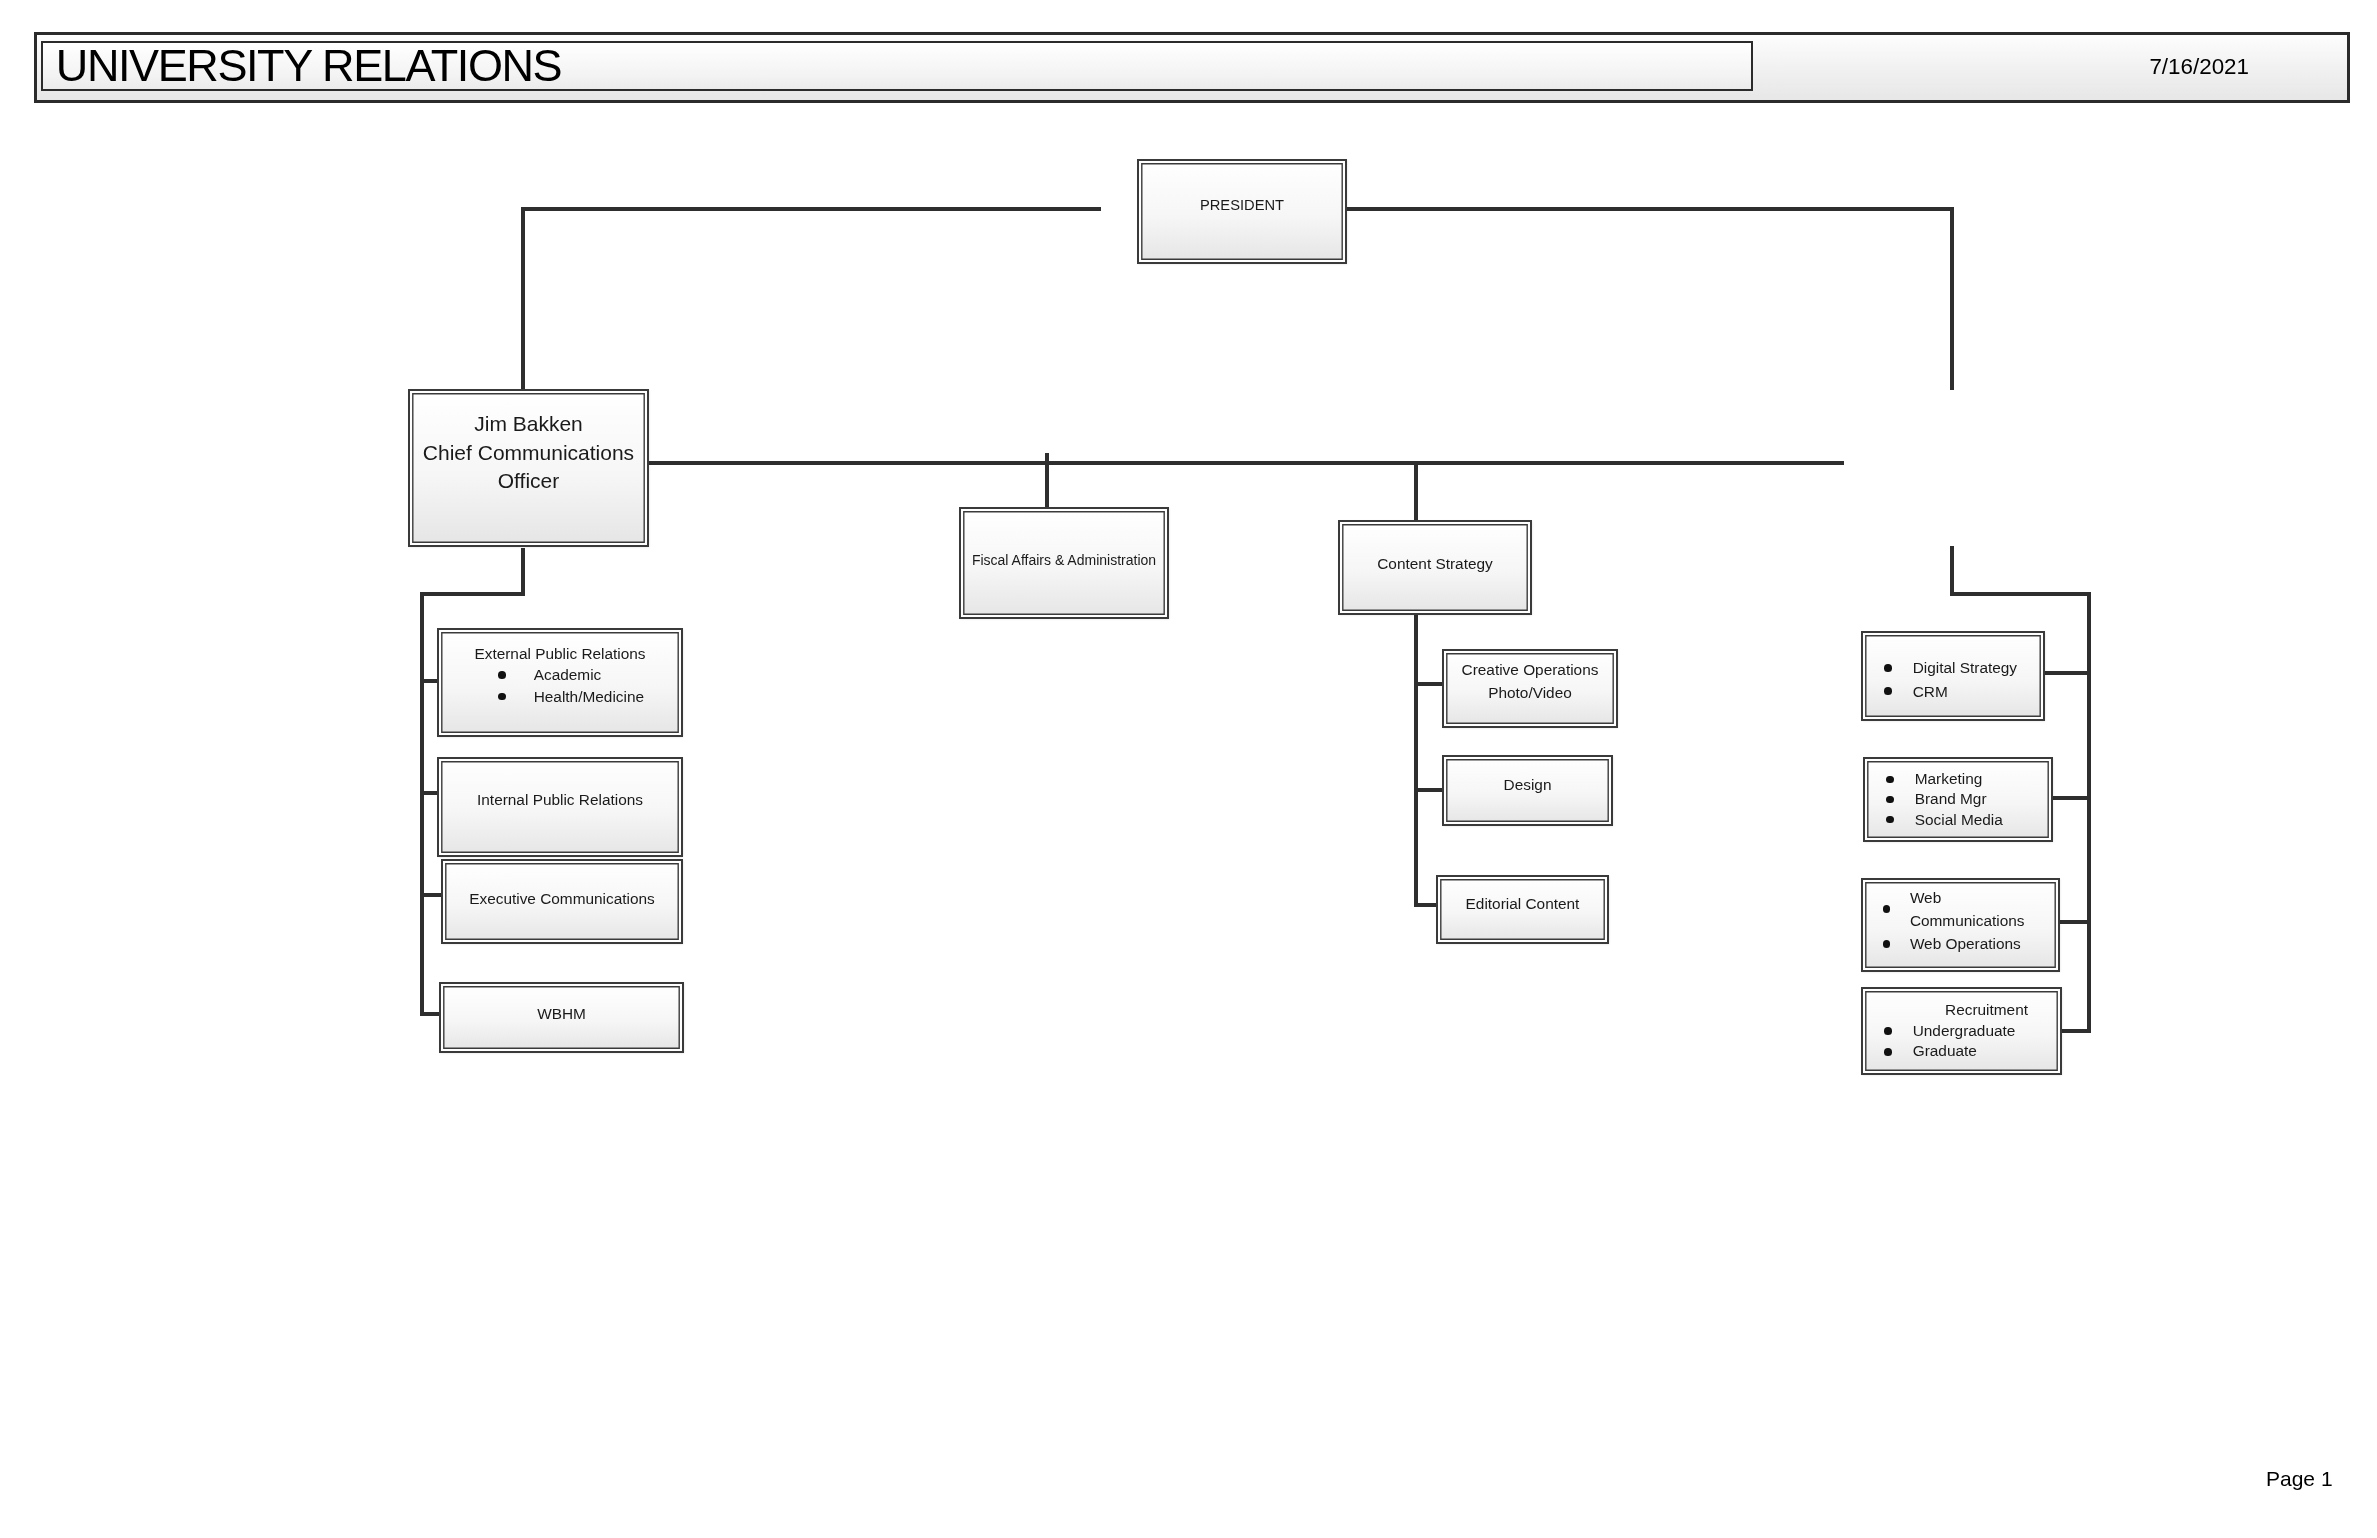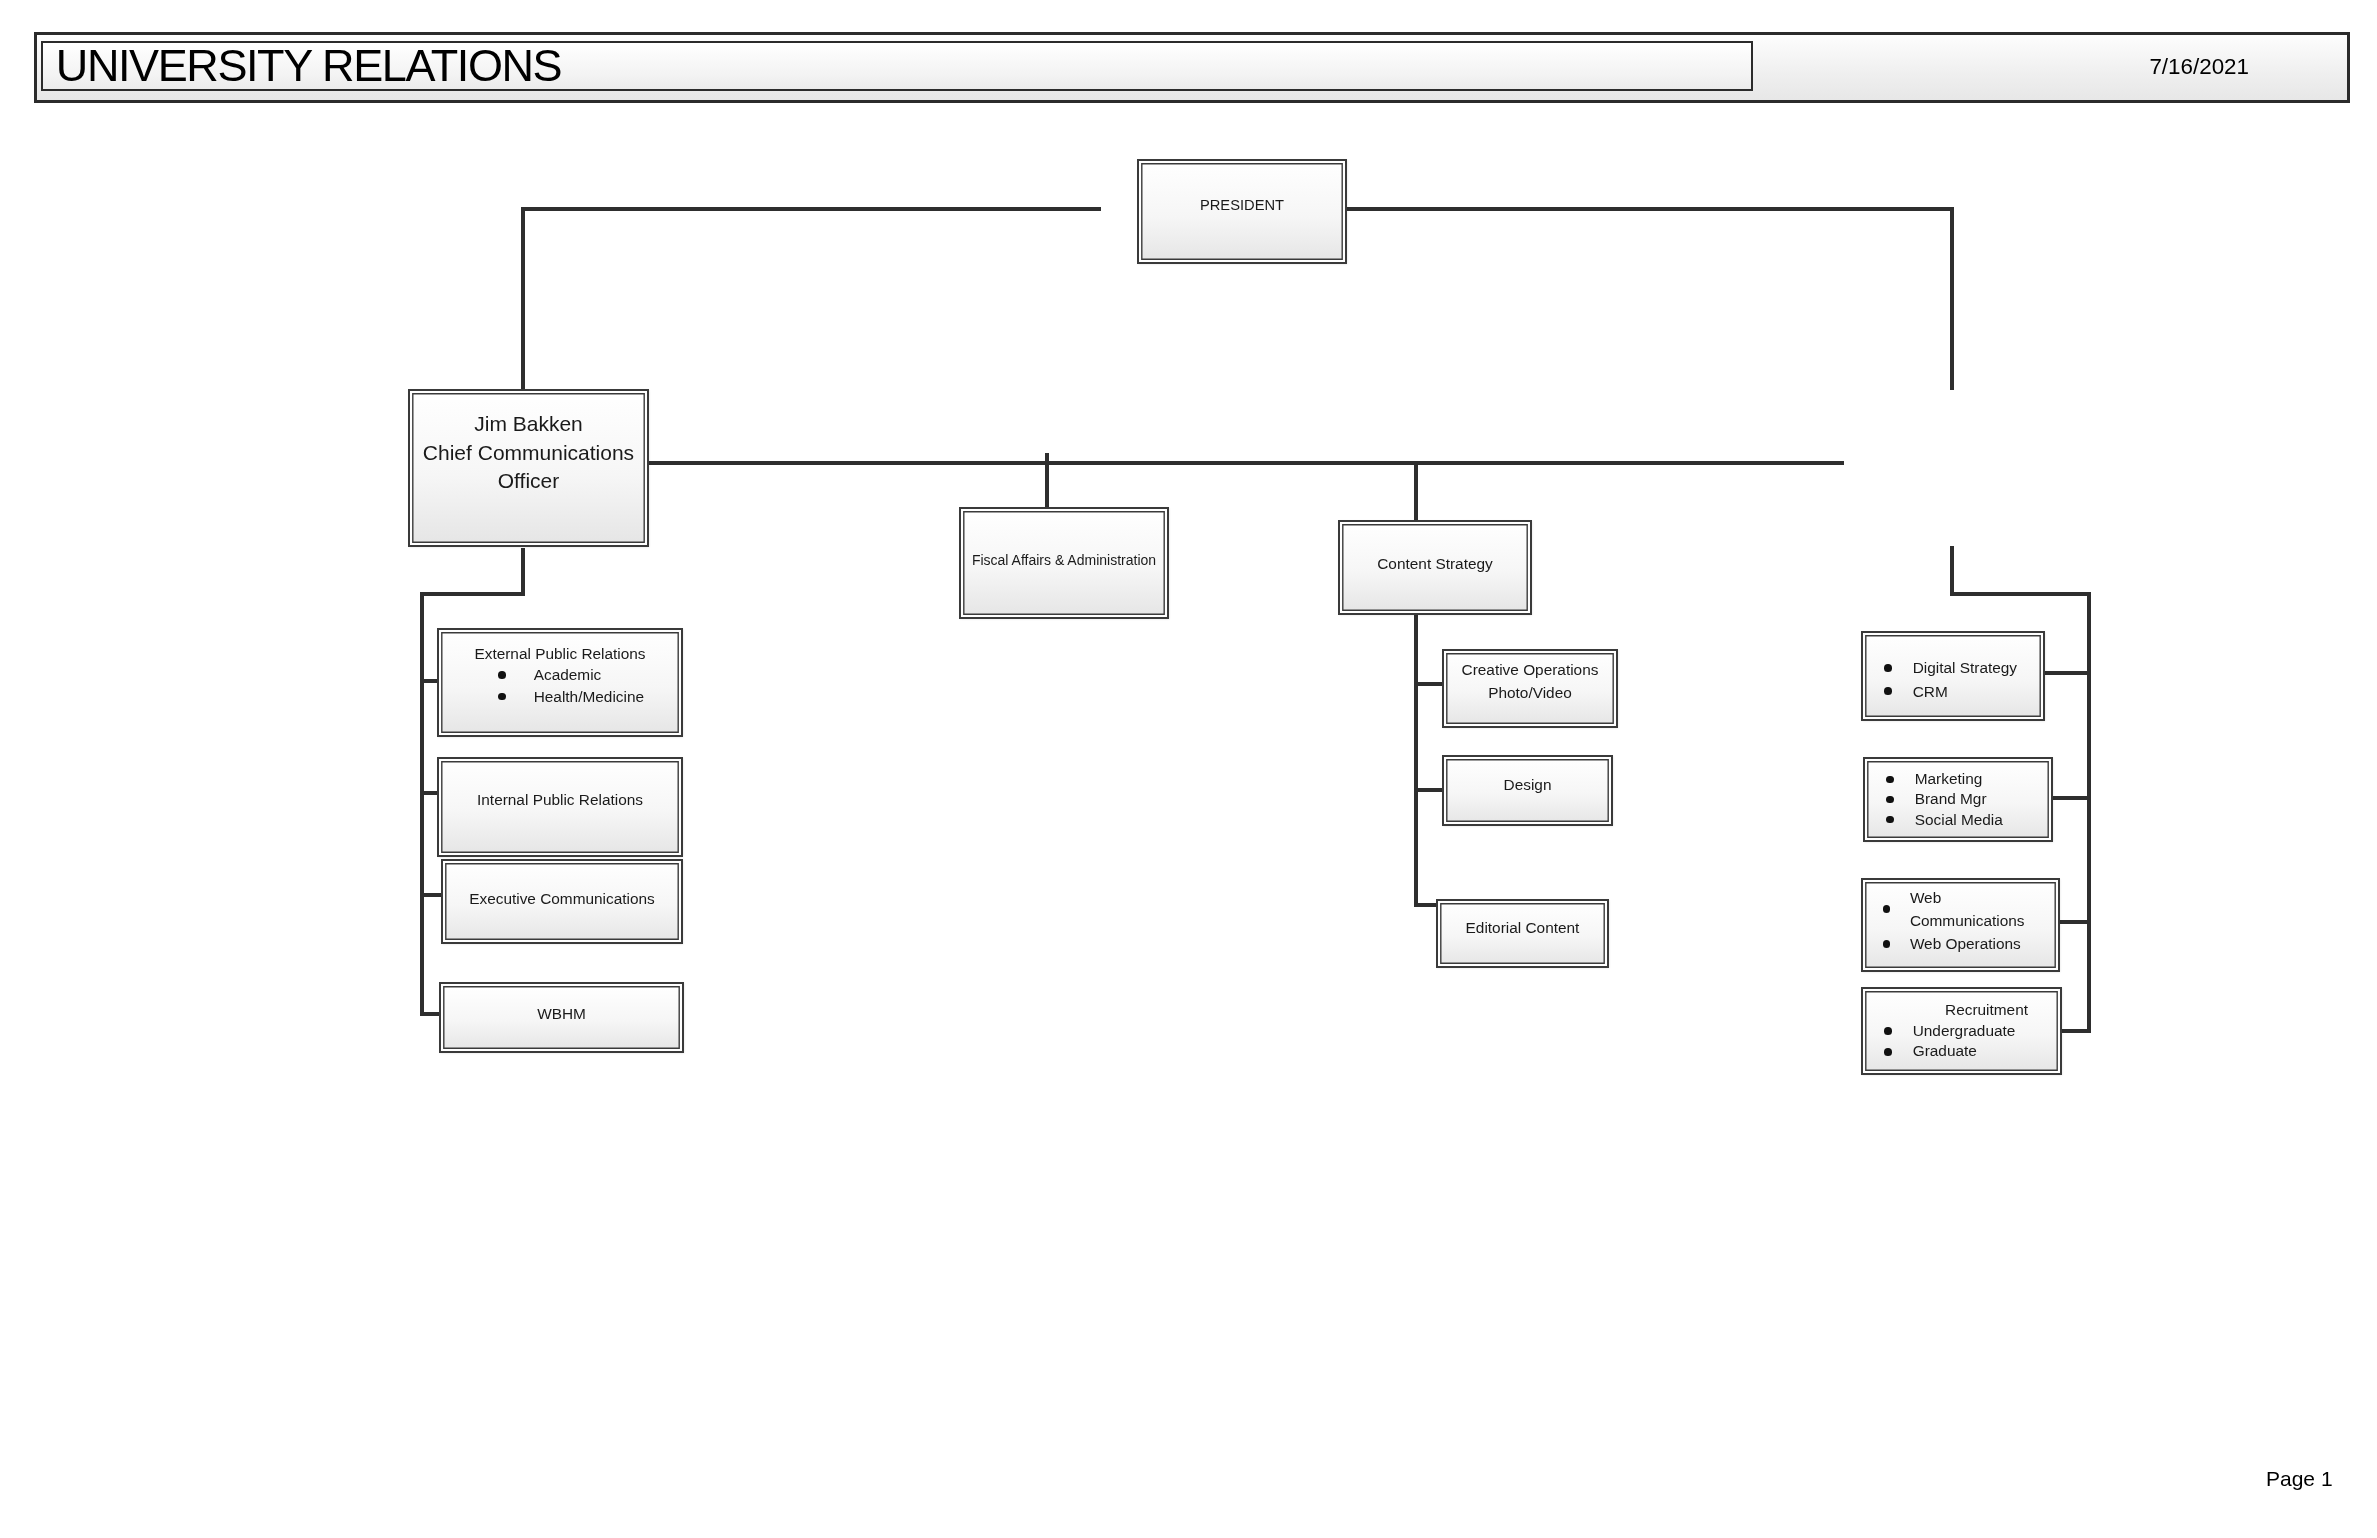--- a/index.html
+++ b/index.html
@@ -151,21 +151,21 @@
 
   <div class="node" style="left:1442px; top:649px; width:176px; height:79px; justify-content:flex-start; padding-top:8.4px; line-height:1.45;">
     <div>Creative Operations</div>
     <div>Photo/Video</div>
   </div>
 
   <div class="node" style="left:1442px; top:755px; width:171px; height:71px; padding-bottom:11.2px;">
     <div>Design</div>
   </div>
 
-  <div class="node" style="left:1436px; top:875px; width:173px; height:69px; padding-bottom:11.2px;margin-top:24px;">
+  <div class="node" style="left:1436px; top:875px; width:173px; height:69px; padding-bottom:11.2px;">
     <div>Editorial Content</div>
   </div>
 
   <div class="node bullets-box" style="left:1861px; top:631px; width:184px; height:90px; justify-content:center; padding-top:7px; line-height:1.5;">
     <div class="brow" style="padding-left:21px; gap:21px;">
       <span class="dot"></span>
       <span>Digital Strategy</span>
     </div>
     <div class="brow" style="padding-left:21px; gap:21px;">
       <span class="dot"></span>

